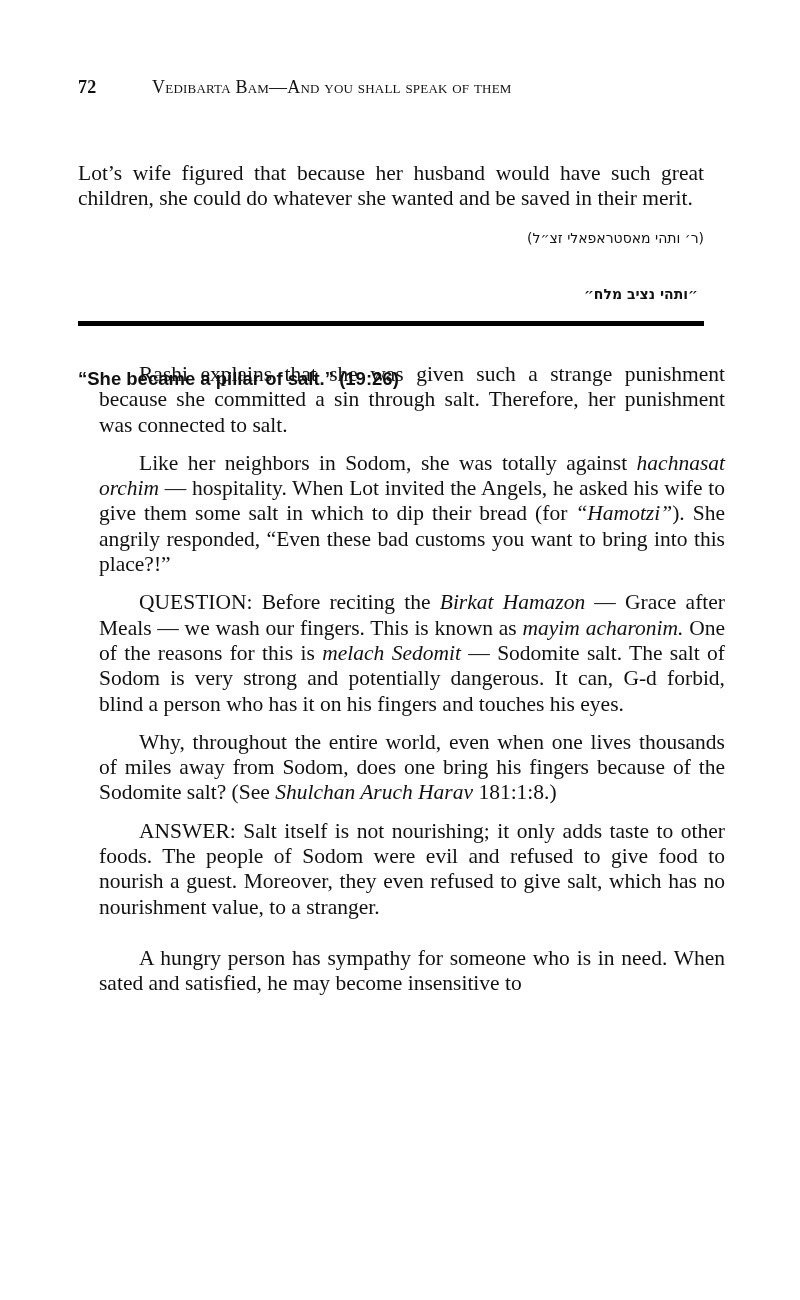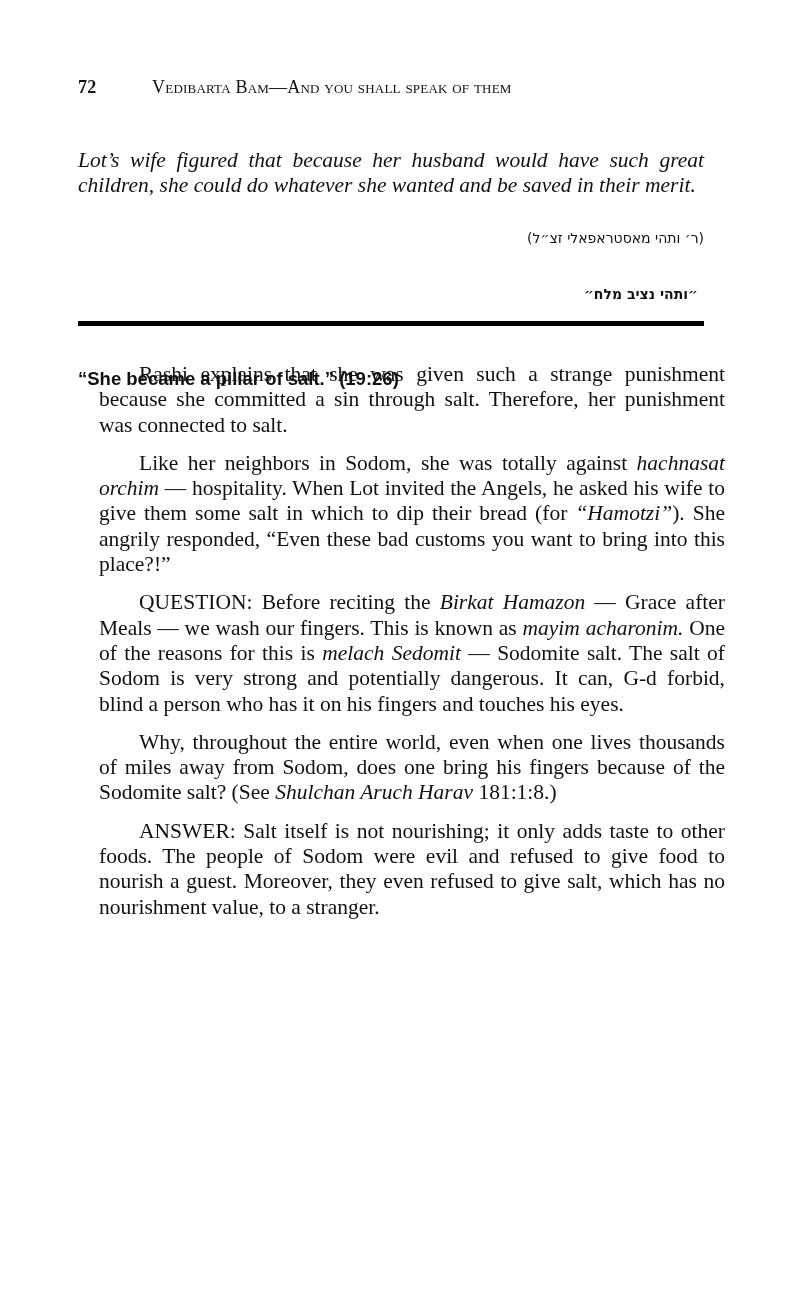--- a/index.html
+++ b/index.html
@@ -101,21 +101,21 @@
 </head>
 <body>
 
 <div class="page">
 
   <div class="running-head">
     <span class="pnum">72</span>
     <span class="title">Vedibarta Bam—And you shall speak of them</span>
   </div>
 
-  <div class="block body-text" style="top:148px;font-style:italic;">
+  <div class="block body-text" style="top:161px;">
     <p>Lot’s wife figured that because her husband would have such great children, she could do whatever she wanted and be saved in their merit.</p>
   </div>
 
   <div class="source">(ר׳ ותהי מאסטראפאלי זצ״ל)</div>
 
   <div class="hebrew-heading">״ותהי נציב מלח״</div>
   <div class="rule"></div>
   <div class="verse-heading">“She became a pillar of salt.” (19:26)</div>
 
   <div class="block body-text" style="top:362px;margin-left:21px;">
@@ -123,15 +123,16 @@
     <div class="gap"></div>
     <p class="indent"><span>Like her neighbors in Sodom, she was totally against </span><em>hachnasat orchim</em><span> — hospitality. When Lot invited the Angels, he asked his wife to give them some salt in which to dip their bread (for </span><em>“Hamotzi”</em><span>). She angrily responded, “Even these bad customs you want to bring into this place?!”</span></p>
     <div class="gap"></div>
     <p class="indent"><span>QUESTION: Before reciting the </span><em>Birkat Hamazon</em><span> — Grace after Meals — we wash our fingers. This is known as </span><em>mayim acharonim.</em><span> One of the reasons for this is </span><em>melach Sedomit</em><span> — Sodo­mite salt. The salt of Sodom is very strong and potentially dan­gerous. It can, G-d forbid, blind a person who has it on his fingers and touches his eyes.</span></p>
     <div class="gap"></div>
     <p class="indent"><span>Why, throughout the entire world, even when one lives thousands of miles away from Sodom, does one bring his fingers because of the Sodomite salt? (See </span><em>Shulchan Aruch Harav</em><span> 181:1:8.)</span></p>
     <div class="gap"></div>
     <p class="indent">ANSWER: Salt itself is not nourishing; it only adds taste to other foods. The people of Sodom were evil and refused to give food to nourish a guest. Moreover, they even refused to give salt, which has no nourishment value, to a stranger.</p>
     <div class="gap"></div>
     <div class="gap"></div>
+    <p class="indent">A hungry person has sympathy for someone who is in need. When sated and satisfied, he may become insensitive to</p>
   </div>
 
 </div>
 
 </body></html>

